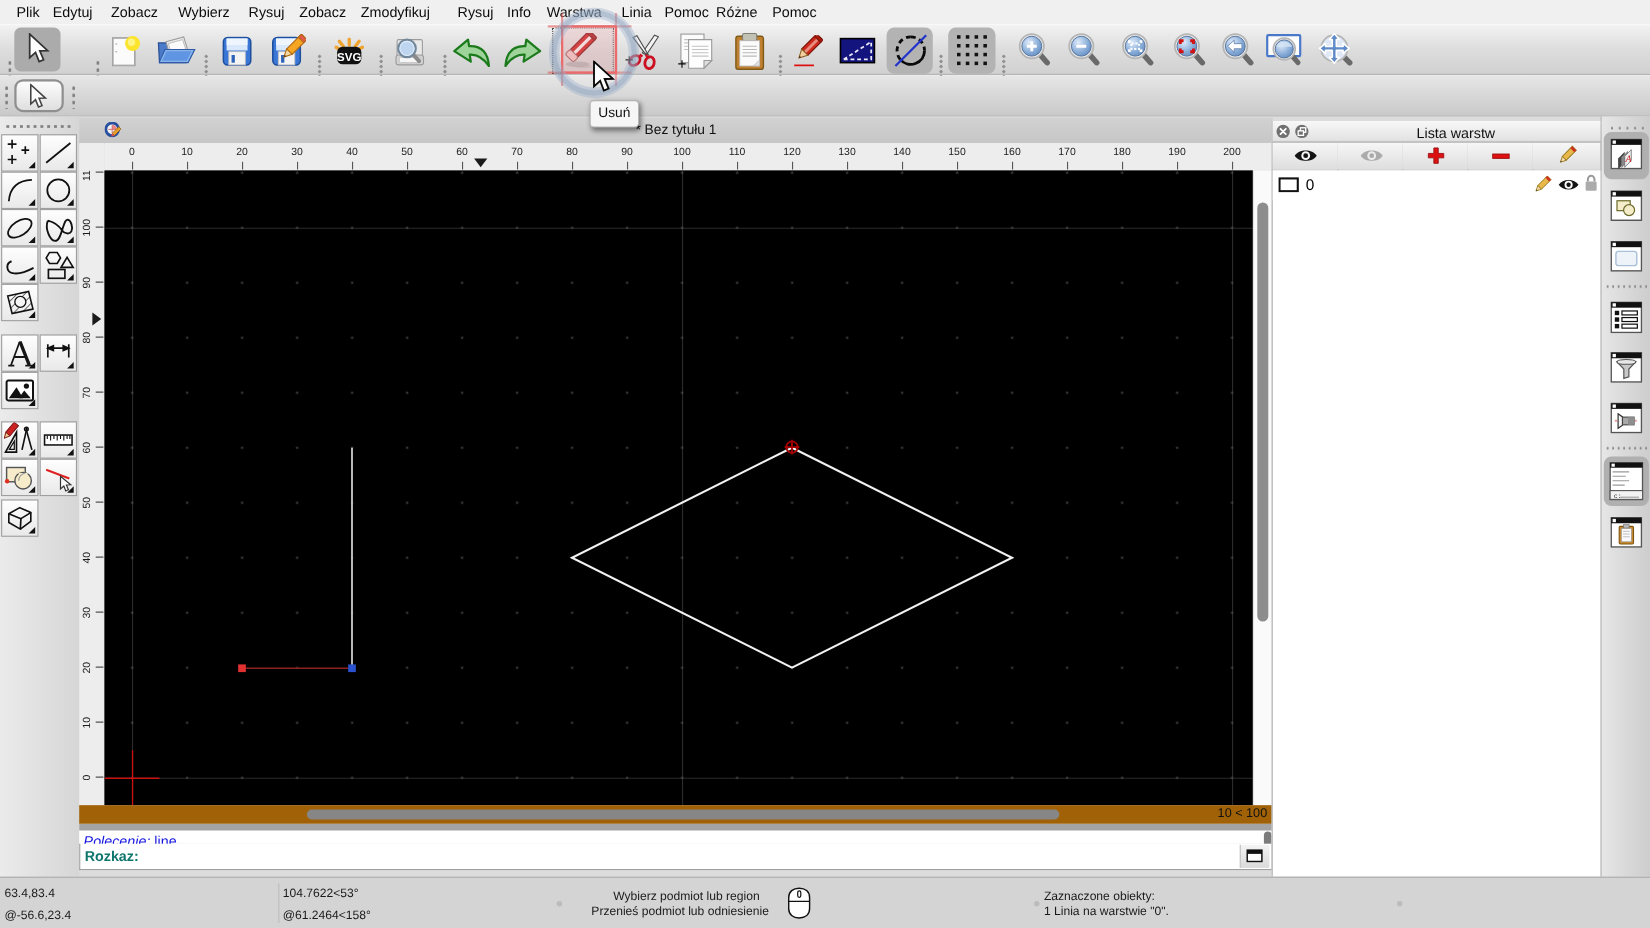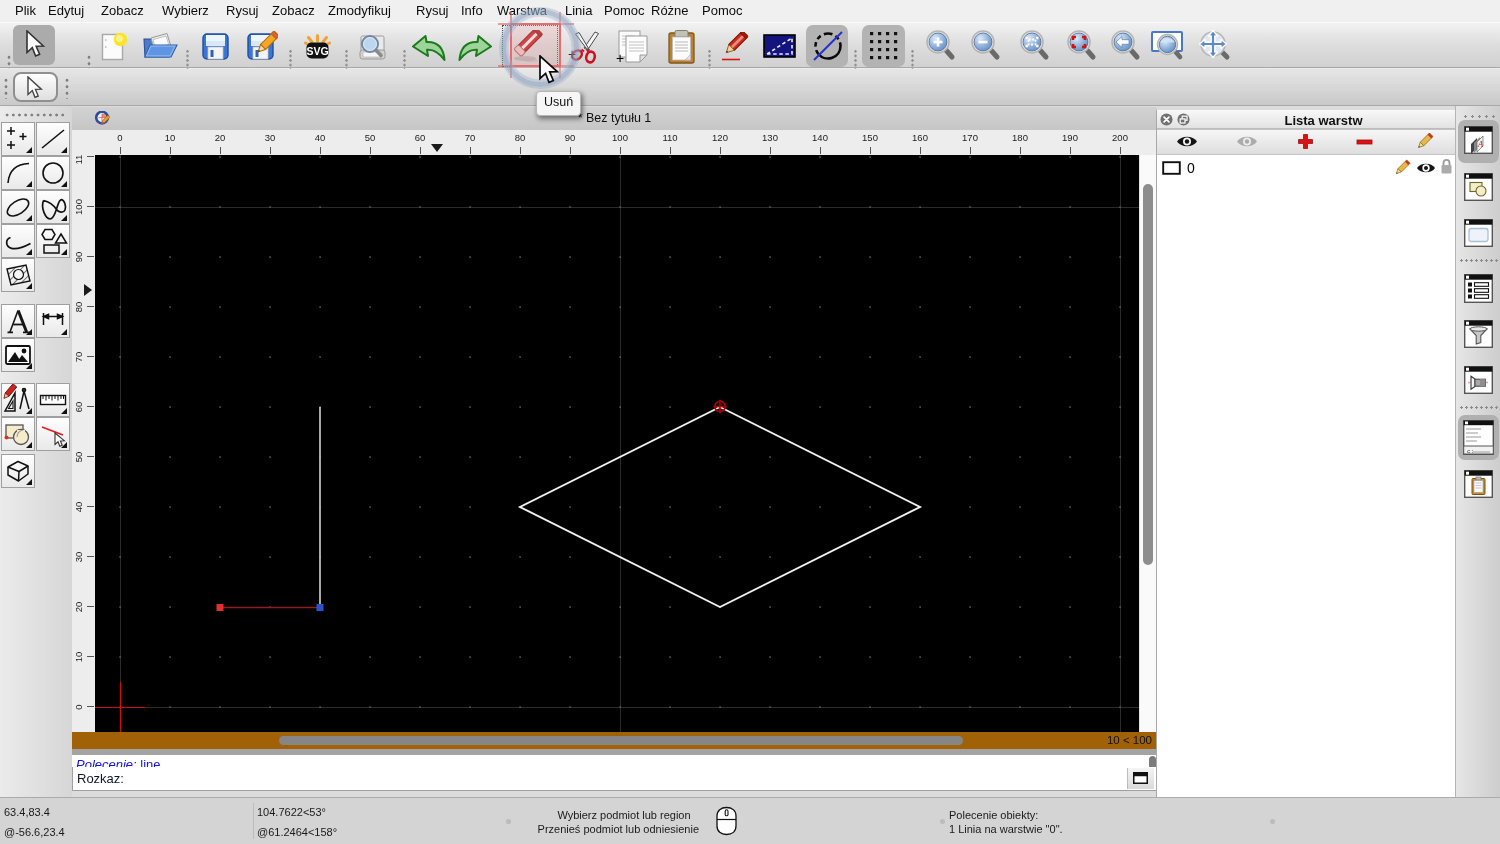--- a/index.html
+++ b/index.html
@@ -35,26 +35,26 @@
 #vsb{position:absolute;left:1067px;top:48px;width:18px;height:577px;background:#fafafa;border-left:1px solid #e2e2e2;box-sizing:border-box;}
 #vsb .thumb{position:absolute;left:3px;top:29px;width:10px;height:381px;background:#8d8d8d;border-radius:5px;}
 #hsbrow{position:absolute;left:0;top:625px;width:1085px;height:17px;background:#a16207;}
 #hsbrow .thumb{position:absolute;left:207px;top:4px;width:684px;height:9px;background:#868686;border-radius:4.5px;}
 #hsbrow .lbl{position:absolute;right:5px;top:2px;font-size:11.5px;color:#111;}
 #cmd1{position:absolute;left:0;top:642px;width:1085px;height:18px;background:#fff;border-top:6px solid #a3a3a3;box-sizing:border-box;}
 #cmd1 .txt{position:absolute;left:4px;top:2px;font-size:13px;color:#1414e0;}
 #cmd1 .sb{position:absolute;right:1px;top:1px;width:8px;height:16px;background:#fff;}
 #cmd1 .sb .th{position:absolute;left:1px;top:0px;width:7px;height:16px;background:#7c7c7c;border-radius:3.5px;}
 #cmd2{position:absolute;left:0;top:660px;width:1085px;height:24px;background:#fff;border:1px solid #9f9f9f;border-top:none;box-sizing:border-box;}
-#cmd2 .lbl{position:absolute;left:4px;top:4px;font-size:13px;color:#0f172a;}
+#cmd2 .lbl{position:absolute;left:4px;top:4px;font-size:13px;color:#0f766e;font-weight:bold;}
 #cmd2 .btn{position:absolute;right:2px;top:1px;width:26px;height:21px;background:linear-gradient(#f4f4f4,#dadada);border-left:1px solid #bbb;}
 
 #rpanel{position:absolute;left:1156px;top:110px;width:299px;height:687px;background:#fff;border-left:1px solid #a8a8a8;box-sizing:border-box;}
 #rphead{position:absolute;left:0;top:0;width:299px;height:19px;background:linear-gradient(#f8f8f8,#e2e2e2);border-bottom:1px solid #bdbdbd;box-sizing:border-box;}
-#rphead .t{position:absolute;left:34px;right:0;text-align:center;top:2.5px;font-size:13px;font-weight:700;color:#111;}
+#rphead .t{position:absolute;left:34px;right:0;text-align:center;top:2.5px;font-size:13px;font-weight:400;color:#111;}
 #rptb{position:absolute;left:0;top:19px;width:299px;height:26px;}
 #rptb .cell{position:absolute;top:0;height:26px;background:linear-gradient(#f6f6f6,#dedede);border:1px solid #c4c4c4;border-left:none;box-sizing:border-box;}
 
 #dock{position:absolute;left:1455px;top:106px;width:45px;height:691px;background:linear-gradient(90deg,#e6e6e6,#cdcdcd);border-left:1px solid #b5b5b5;box-sizing:border-box;}
 
 #statusbar{position:absolute;left:0;top:797px;width:1500px;height:47px;background:#d5d4d4;border-top:1px solid #ababab;box-sizing:border-box;}
 #statusbar .s{position:absolute;font-size:11px;color:#1a1a1a;white-space:pre;}
 
 #tooltip{position:absolute;left:536px;top:91px;width:43px;height:23px;background:#f6f6f6;border:1px solid #b5b5b5;border-radius:4px;box-shadow:1.5px 2.5px 5px rgba(0,0,0,0.45);font-size:12.5px;color:#111;text-align:center;line-height:21px;}
 </style>
@@ -819,21 +819,21 @@
         </g>
     </svg>
   </div>
   <div id="statusbar">
     <span class="s" style="left:4px;top:8px">63.4,83.4</span>
     <span class="s" style="left:4px;top:28px">@-56.6,23.4</span>
     <span class="s" style="left:257px;top:8px">104.7622&lt;53°</span>
     <span class="s" style="left:257px;top:28px">@61.2464&lt;158°</span>
     <span class="s" style="left:549px;top:11px;width:150px;text-align:center;display:inline-block">Wybierz podmiot lub region</span>
     <span class="s" style="left:510px;top:25px;width:189px;text-align:right;display:inline-block">Przenieś podmiot lub odniesienie</span>
-    <span class="s" style="left:949px;top:11px">Polecenie obiekty:</span>
+    <span class="s" style="left:949px;top:11px">Zaznaczone obiekty:</span>
     <span class="s" style="left:949px;top:25px">1 Linia na warstwie "0".</span>
     <div class="abs" style="left:253px;top:5px;width:1px;height:36px;background:#bdbdbd"></div>
     <div class="abs" style="left:506px;top:21px;width:5px;height:5px;border-radius:50%;background:#bcbcbc"></div>
     <div class="abs" style="left:940px;top:21px;width:5px;height:5px;border-radius:50%;background:#bcbcbc"></div>
     <div class="abs" style="left:1270px;top:21px;width:5px;height:5px;border-radius:50%;background:#bcbcbc"></div>
     <svg class="abs" style="left:715px;top:8px" width="23" height="30" viewBox="0 0 23 30">
       <path d="M2,10 C2,4.5 6,1.5 11.5,1.5 C17,1.5 21,4.5 21,10 L21,20 C21,25.5 17,28.5 11.5,28.5 C6,28.5 2,25.5 2,20 Z" fill="#fff" stroke="#111" stroke-width="1.3"></path>
       <line x1="2" y1="13.5" x2="21" y2="13.5" stroke="#111" stroke-width="1.2"></line>
       <rect x="10.2" y="3.8" width="2.8" height="6" rx="1.4" fill="#fff" stroke="#111" stroke-width="1.1"></rect>
     </svg>

